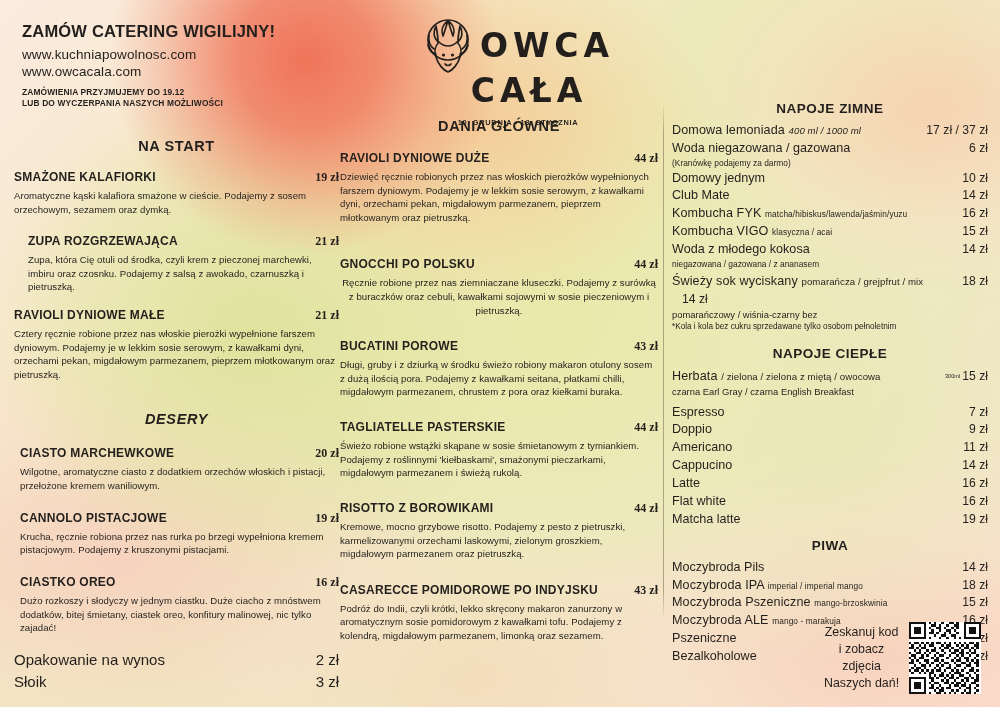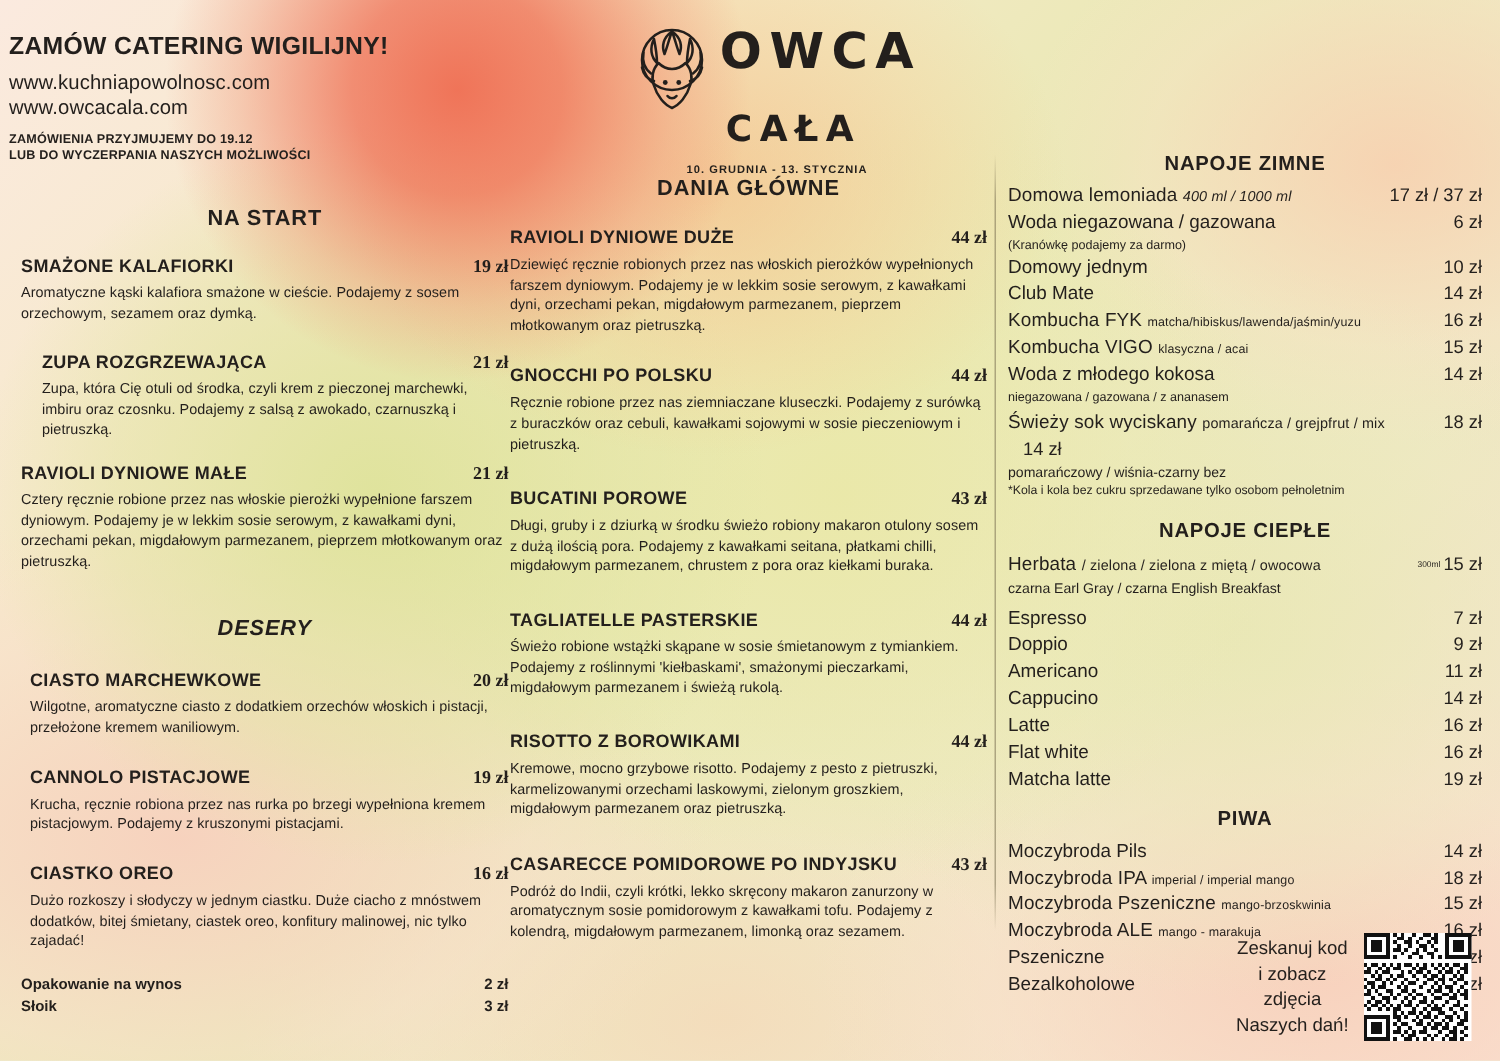--- a/index.html
+++ b/index.html
@@ -29,42 +29,42 @@
   #col-left{left:14px;width:325px;}
   #col-mid{left:340px;width:318px;}
   #col-right{left:672px;width:316px;}
 
   .vdivider{
     position:absolute;left:663px;top:103px;width:1px;height:517px;
     background:linear-gradient(to bottom, rgba(120,110,80,0) 0%, rgba(120,110,80,.55) 6%, rgba(120,110,80,.55) 94%, rgba(120,110,80,0) 100%);
   }
 
   
-  #promo{position:absolute;left:6px;top:22px;width:320px;}
+  #promo{position:absolute;left:22px;top:22px;width:320px;}
   #promo h1{font-size:16.5px;font-weight:800;letter-spacing:.2px;margin:0 0 6px 0;line-height:1.1;}
   .promo-url{font-size:13.5px;line-height:1.26;letter-spacing:.1px;}
   .promo-small{font-size:8.4px;line-height:1.35;letter-spacing:.15px;margin-top:7px;font-weight:600;}
 
   
   #logo{position:absolute;left:418px;top:18px;width:200px;text-align:center;}
-  .logo-row{display:flex;align-items:flex-start;justify-content:center;gap:6px;}
+  .logo-row{display:flex;align-items:center;justify-content:center;gap:6px;}
   .logo-word{font-family:"DejaVu Sans",sans-serif;font-size:33px;font-weight:700;letter-spacing:5px;line-height:0.95;}
-  .logo-word2{font-family:"DejaVu Sans",sans-serif;font-size:24px;font-weight:700;letter-spacing:5px;line-height:1.05;margin-left:22px;}
+  .logo-word2{font-family:"DejaVu Sans",sans-serif;font-size:33px;font-weight:700;letter-spacing:5px;line-height:1.05;margin-left:22px;}
   .logo-date{font-size:7.4px;font-weight:800;letter-spacing:.7px;margin-top:9px;}
 
   
   .section-title{text-align:center;font-size:14.5px;font-weight:800;letter-spacing:.6px;}
   .dish{margin-top:2px;}
   .dish-head{display:flex;justify-content:space-between;align-items:baseline;}
   .dish-name{font-size:12px;font-weight:800;letter-spacing:.25px;}
   .dish-price{font-size:12px;font-weight:800;white-space:nowrap;padding-left:8px;font-family:Liberation Serif, serif;}
   .dish-desc{font-size:9.6px;line-height:1.42;margin-top:4px;letter-spacing:.05px;}
 
   .extras{margin-top:14px;}
-  .extra-row{display:flex;justify-content:space-between;font-size:10px;line-height:1.5;font-weight:bold;}
+  .extra-row{display:flex;justify-content:space-between;font-size:15px;line-height:1.5;}
 
   
   .drink-title{text-align:center;font-size:13.5px;font-weight:800;letter-spacing:.5px;}
   .drink-row{display:flex;justify-content:space-between;align-items:baseline;line-height:1.42;}
   .drink-left{font-size:12.6px;letter-spacing:.1px;}
   .drink-name{font-size:12.6px;}
   .drink-variant{font-size:8.3px;letter-spacing:.1px;}
   .drink-variant-md{font-size:9.6px;letter-spacing:.1px;}
   .drink-price{font-size:12.2px;white-space:nowrap;padding-left:10px;}
   .drink-sub{font-size:8.4px;line-height:1.4;}
@@ -192,21 +192,21 @@
       <div class="section-title">DANIA GŁÓWNE</div>
 
       <div class="dish" style="margin-top:17px;">
         <div class="dish-head">
           <span class="dish-name">RAVIOLI DYNIOWE DUŻE</span>
           <span class="dish-price">44 zł</span>
         </div>
         <div class="dish-desc">Dziewięć ręcznie robionych przez nas włoskich pierożków wypełnionych farszem dyniowym. Podajemy je w lekkim sosie serowym, z kawałkami dyni, orzechami pekan, migdałowym parmezanem, pieprzem młotkowanym oraz pietruszką.</div>
       </div>
 
-      <div class="dish" style="margin-top:19px;">
+      <div class="dish" style="margin-top:33px;text-align:center;">
         <div class="dish-head">
           <span class="dish-name">GNOCCHI PO POLSKU</span>
           <span class="dish-price">44 zł</span>
         </div>
         <div class="dish-desc">Ręcznie robione przez nas ziemniaczane kluseczki. Podajemy z surówką z buraczków oraz cebuli, kawałkami sojowymi w sosie pieczeniowym i pietruszką.</div>
       </div>
 
       <div class="dish" style="margin-top:22px;">
         <div class="dish-head">
           <span class="dish-name">BUCATINI POROWE</span>

